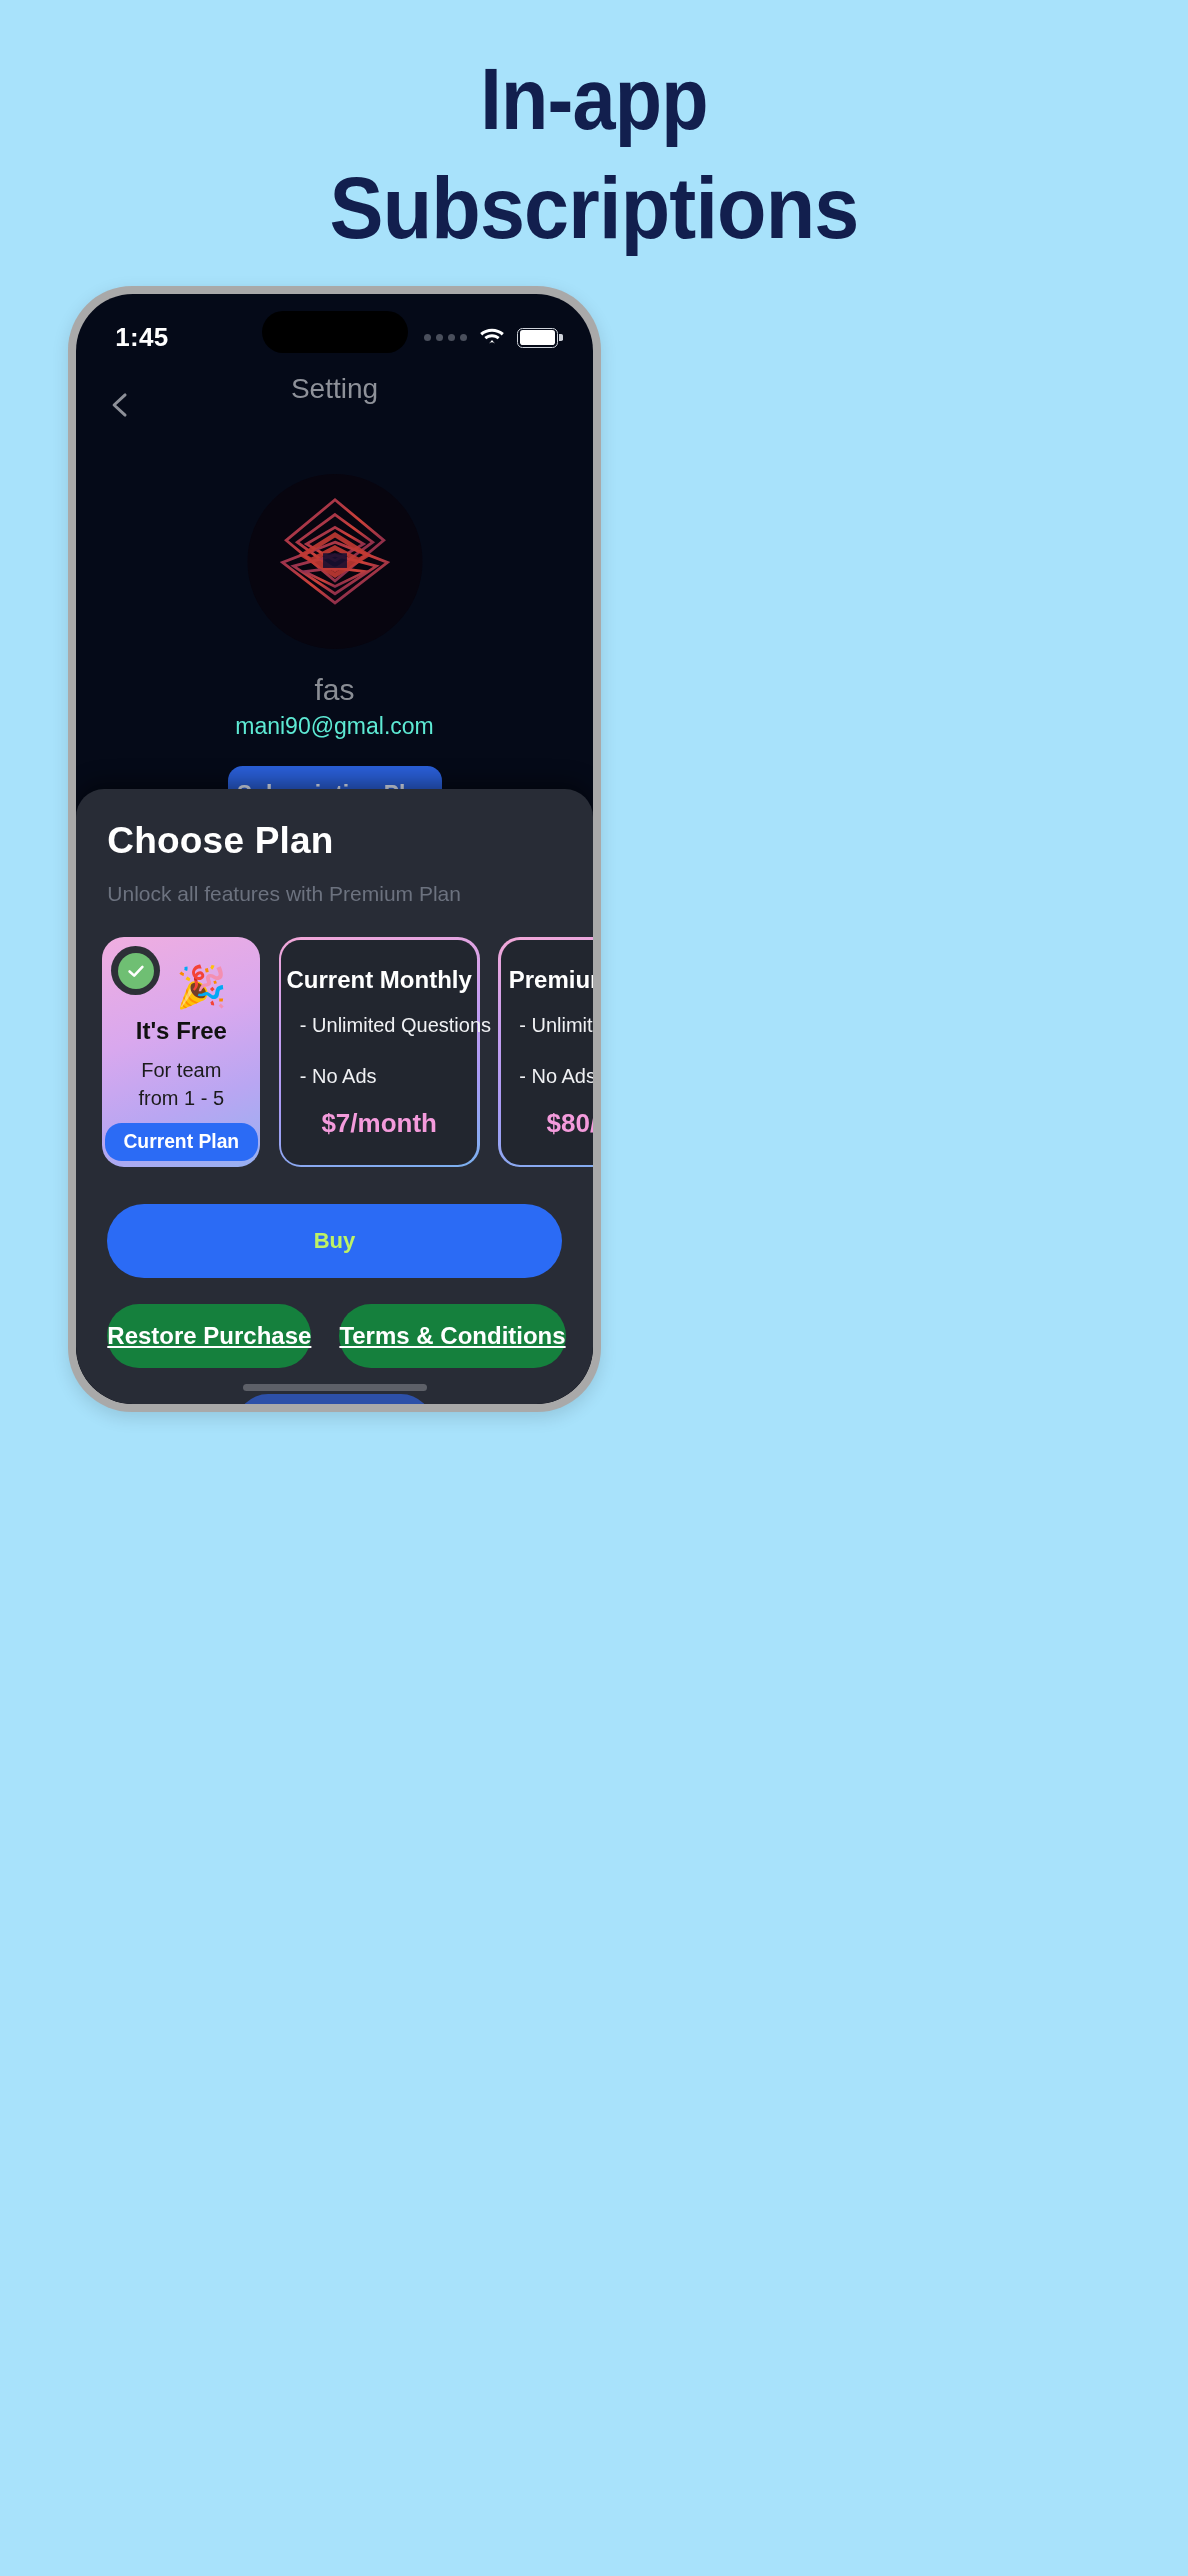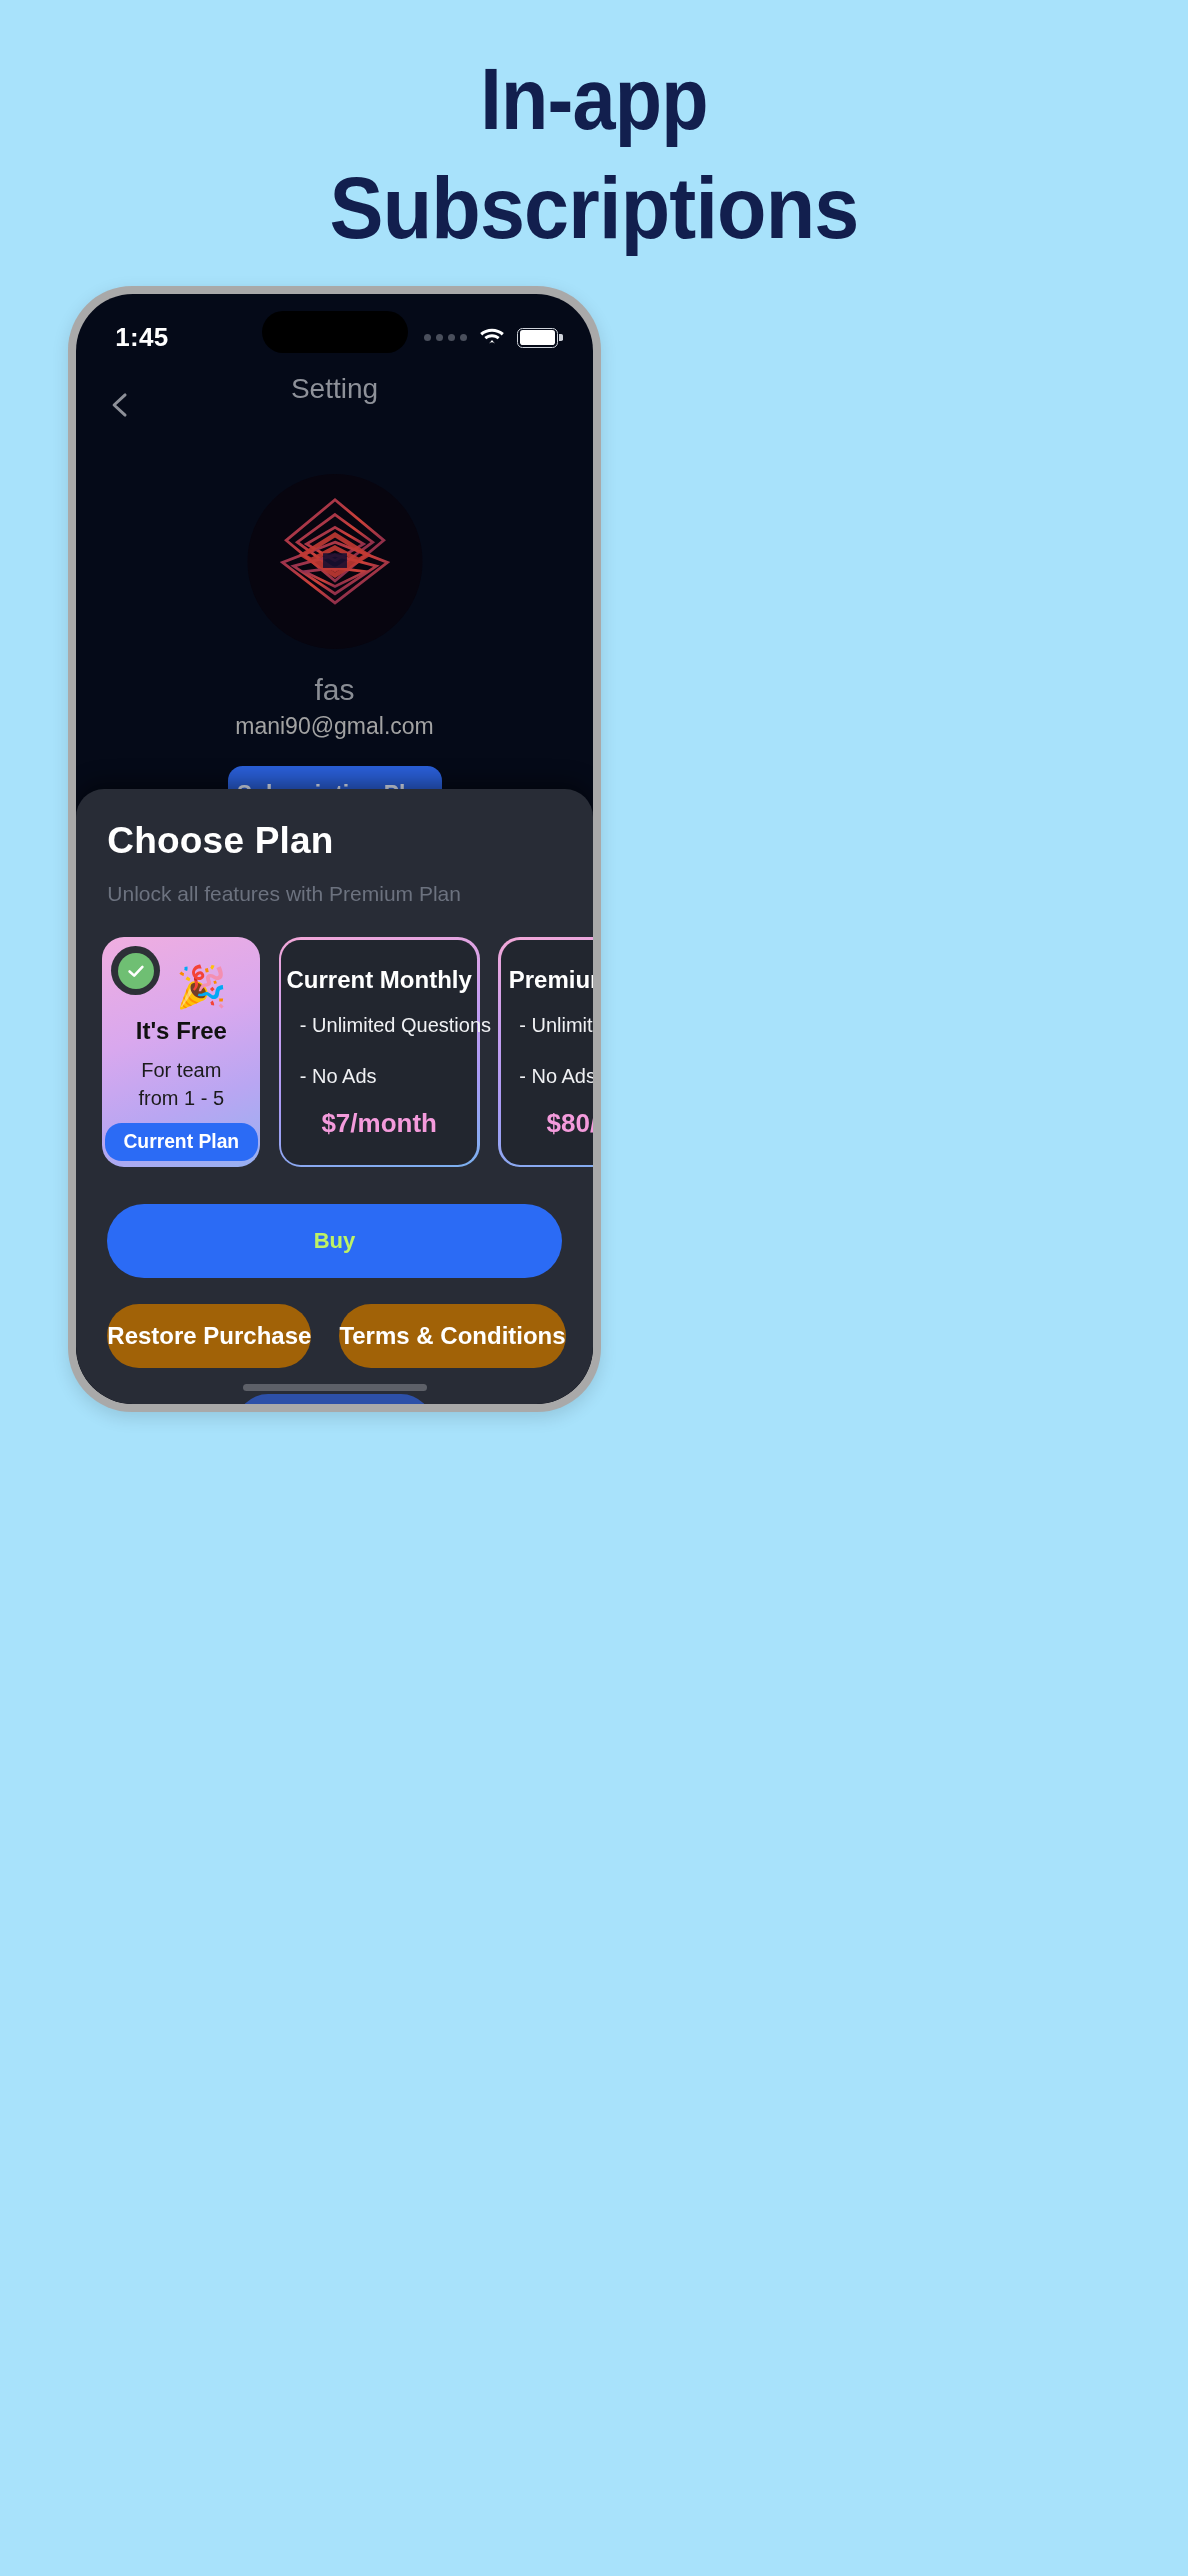--- a/index.html
+++ b/index.html
@@ -84,21 +84,21 @@
     background:radial-gradient(circle at 50% 45%, #1a1028 0%, #0b0815 55%, #05060e 100%);
     overflow:hidden;
   }
   .avatar svg{ display:block; }
   .profile-name{
     position:absolute; left:0; right:0; top:379px; text-align:center;
     color:#8a8d94; font-size:30px;
   }
   .profile-email{
     position:absolute; left:0; right:0; top:419px; text-align:center;
-    color:#a3a3a3; font-size:23px;
+    color:#5eead4; font-size:23px;
   }
   .sub-plan-btn{
     position:absolute; left:50%; transform:translateX(-50%); top:472px;
     width:214px;height:57px;border-radius:14.7px;background:#2a5fd8;
     display:flex;align-items:center;justify-content:center;
     color:#dfe6f5;font-size:23px;font-weight:bold;
   }
 
   
   .sheet{
@@ -168,23 +168,23 @@
 
   
   .actions{ padding:0 31px; margin-top:37px; }
   .btn-buy{
     width:100%;height:74px;border-radius:37px;background:#2b6bf5;
     display:flex;align-items:center;justify-content:center;
     color:#bef264;font-size:22px;font-weight:bold;
   }
   .btn-row{ display:flex; gap:28px; margin-top:26px; }
   .btn-sec{
-    flex:1;height:64px;border-radius:32px;background:#a16207;
-    display:flex;align-items:center;justify-content:center;
-    color:#fff;font-size:24px;font-weight:bold;white-space:nowrap;
+    flex:1;height:64px;border-radius:32px;background:#15803d;
+    display:flex;align-items:center;justify-content:center;
+    color:#fff;font-size:24px;font-weight:bold;white-space:nowrap;text-decoration:underline;
   }
   .btn-eula{
     width:197px;height:64px;border-radius:32px;background:#2d50a8;
     margin:26px auto 0 auto;
     display:flex;align-items:center;justify-content:center;
     color:#fff;font-size:24px;font-weight:bold;
   }
   .home-indicator{
     position:absolute;left:50%;transform:translateX(-50%);bottom:13px;
     width:184px;height:6.4px;border-radius:3.7px;background:#5d6068;

